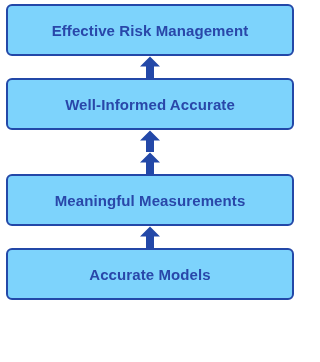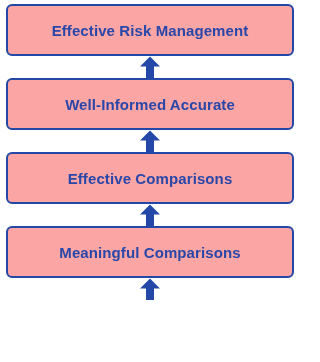--- a/index.html
+++ b/index.html
@@ -32,21 +32,21 @@
     padding: 4px 6px 4px 6px;
     box-sizing: border-box;
   }
   .node {
     position: relative;
     box-sizing: border-box;
     height: 52px;
     flex: 0 0 52px;
     border: 2px solid #2348a8;
     border-radius: 6px;
-    background: #fca5a5;
+    background: #7dd3fc;
     display: flex;
     align-items: center;
     justify-content: center;
   }
   .node-label {
     color: #2947a9;
     font-size: 15px;
     font-weight: bold;
     letter-spacing: 0.1px;
     line-height: 1;
@@ -87,35 +87,35 @@
     <div class="node">
       <span class="node-label">Well-Informed Accurate</span>
     </div>
 
     <div class="arrow-gap">
       <svg class="arrow-up" viewBox="0 0 22 22" aria-hidden="true">
         <polygon points="11,0.5 21,10.5 15,10.5 15,22 7,22 7,10.5 1,10.5" fill="#2348a8"></polygon>
       </svg>
     </div>
 
+
+    <div class="arrow-gap">
+      <svg class="arrow-up" viewBox="0 0 22 22" aria-hidden="true">
+        <polygon points="11,0.5 21,10.5 15,10.5 15,22 7,22 7,10.5 1,10.5" fill="#2348a8"></polygon>
+      </svg>
+    </div>
+
     <div class="node">
-      <span class="node-label">Effective Comparisons</span>
+      <span class="node-label">Meaningful Measurements</span>
     </div>
 
     <div class="arrow-gap">
       <svg class="arrow-up" viewBox="0 0 22 22" aria-hidden="true">
         <polygon points="11,0.5 21,10.5 15,10.5 15,22 7,22 7,10.5 1,10.5" fill="#2348a8"></polygon>
       </svg>
     </div>
 
     <div class="node">
-      <span class="node-label">Meaningful Comparisons</span>
+      <span class="node-label">Accurate Models</span>
     </div>
-
-    <div class="arrow-gap">
-      <svg class="arrow-up" viewBox="0 0 22 22" aria-hidden="true">
-        <polygon points="11,0.5 21,10.5 15,10.5 15,22 7,22 7,10.5 1,10.5" fill="#2348a8"></polygon>
-      </svg>
-    </div>
-
 
   </div>
 </div>
 
 </body></html>

